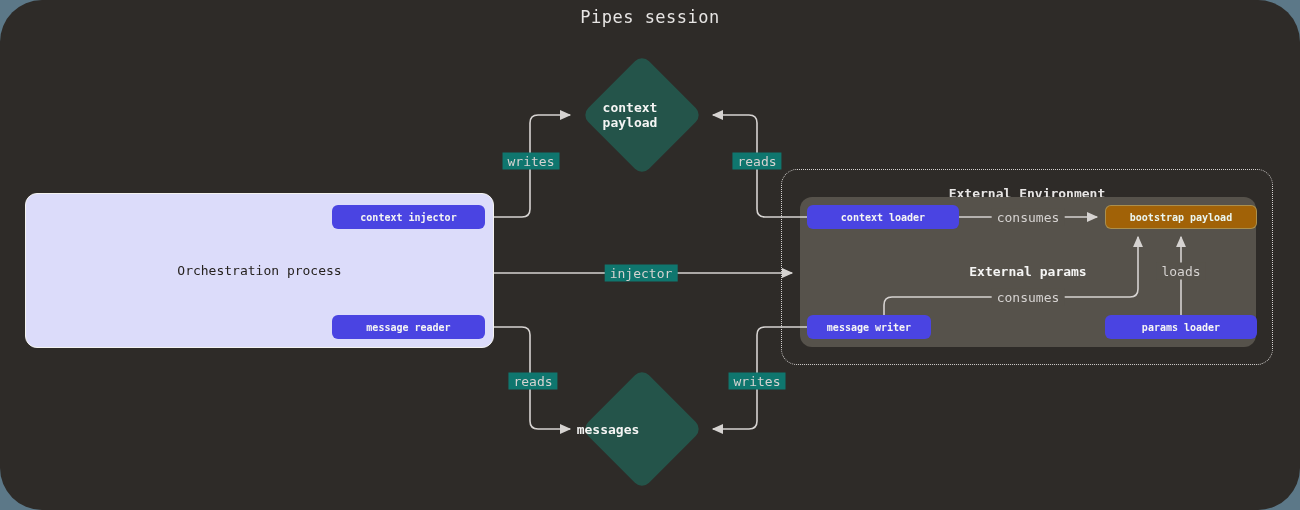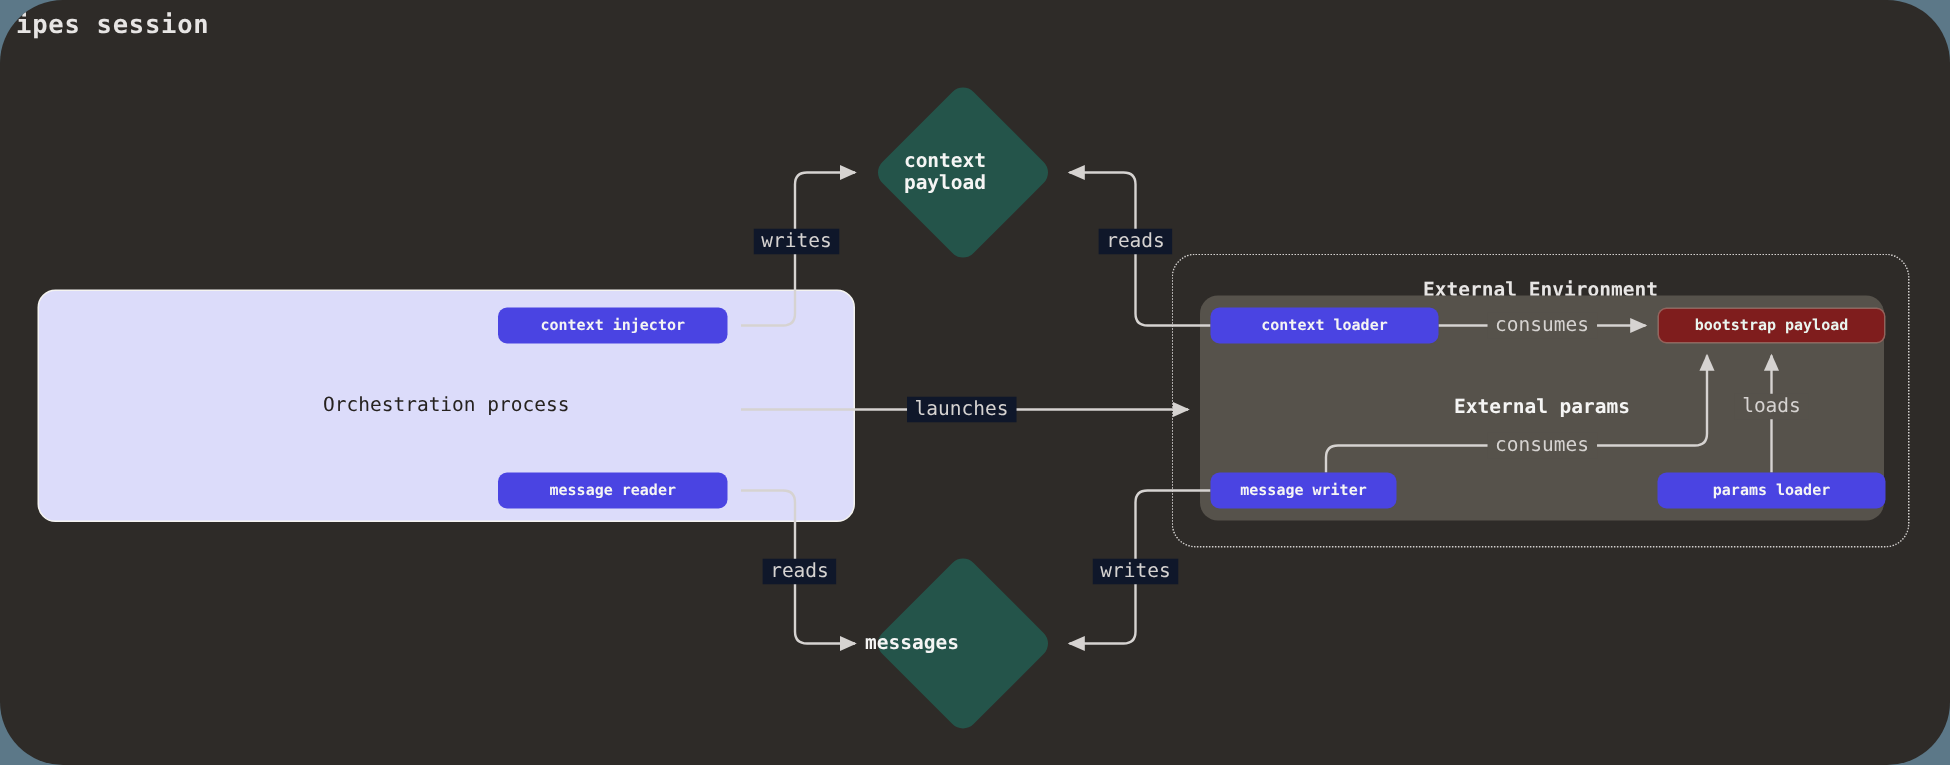--- a/index.html
+++ b/index.html
@@ -7,38 +7,38 @@
     background:#5c7888;
     font-family:"DejaVu Sans Mono","Liberation Mono",monospace;
     width:1300px;height:510px;overflow:hidden;
   }
   .canvas{
     position:relative;width:1300px;height:510px;
     background:#2e2b28;border-radius:42px;overflow:hidden;
   }
   .title{
     position:absolute;left:0;top:7px;width:100%;
-    font-size:17px;letter-spacing:0.5px;
-    color:#e7e5e4;font-weight:700;
+    text-align:center;font-size:17px;letter-spacing:0.5px;
+    color:#e7e5e4;font-weight:400;
   }
   
   .diamond{
     position:absolute;width:86px;height:86px;
     background:#24544a;border-radius:10px;
     transform:rotate(45deg);
   }
   .diamond-label{
     position:absolute;width:120px;text-align:center;
     transform:translate(-50%,-50%);
     color:#f5f5f4;font-weight:bold;font-size:13px;line-height:15px;
     white-space:pre-line;
   }
   
   .orch-box{
-    position:absolute;left:25px;top:193px;width:545px;height:155px;
+    position:absolute;left:25px;top:193px;width:469px;height:155px;
     background:#dcdcfa;border:1.5px solid #f4f3f0;border-radius:12px;
     box-sizing:border-box;
   }
   .orch-label{
     position:absolute;left:0;top:0;width:100%;height:100%;
     display:flex;align-items:center;justify-content:center;
     color:#26221f;font-size:13px;font-weight:500;
   }
   .env-box{
     position:absolute;left:781px;top:169px;width:492px;height:196px;
@@ -57,26 +57,26 @@
     text-align:center;color:#f5f5f4;font-size:13px;font-weight:bold;
   }
   
   .node{
     position:absolute;height:24px;border-radius:6px;
     display:flex;align-items:center;justify-content:center;
     font-size:10px;font-weight:bold;color:#f5f5f4;
     box-sizing:border-box;
   }
   .node.purple{background:#4a44e2;}
-  .node.teal{background:#7f1d1d;border:1px solid rgba(190,230,210,0.35);color:#eaf6f0;}
+  .node.teal{background:#a16207;border:1px solid rgba(190,230,210,0.35);color:#eaf6f0;}
   
   svg.wires{position:absolute;left:0;top:0;pointer-events:none;}
   .edge-label{
     position:absolute;transform:translate(-50%,-50%);
-    font-size:13px;color:#d6d3d1;background:#0f172a;
+    font-size:13px;color:#d6d3d1;background:#0f766e;
     padding:1px 5px;white-space:nowrap;line-height:15px;
   }
   .edge-label.on-process{background:#56524b;}
 </style>
 </head>
 <body>
 
 <div class="canvas">
 
   <div class="title">Pipes session</div>
@@ -116,20 +116,20 @@
   <div class="node purple" style="left:332px;top:315px;width:153px;">message reader</div>
   <div class="node teal" style="left:1105px;top:205px;width:152px;">bootstrap payload</div>
   <div class="node purple" style="left:807px;top:315px;width:124px;">message writer</div>
   <div class="node purple" style="left:1105px;top:315px;width:152px;">params loader</div>
 
   <div class="diamond-label" style="left:630px;top:115px;width:62px;">context payload</div>
   <div class="diamond-label" style="left:608px;top:429px;">messages</div>
 
   <div class="edge-label" style="left:531px;top:161px;">writes</div>
   <div class="edge-label" style="left:757px;top:161px;">reads</div>
-  <div class="edge-label" style="left:641px;top:273px;">launches</div>
+  <div class="edge-label" style="left:641px;top:273px;">injector</div>
   <div class="edge-label" style="left:533px;top:381px;">reads</div>
   <div class="edge-label" style="left:757px;top:381px;">writes</div>
   <div class="edge-label on-process" style="left:1028px;top:217px;">consumes</div>
   <div class="edge-label on-process" style="left:1028px;top:297px;">consumes</div>
   <div class="edge-label on-process" style="left:1181px;top:271px;">loads</div>
 
 </div>
 
 </body></html>

